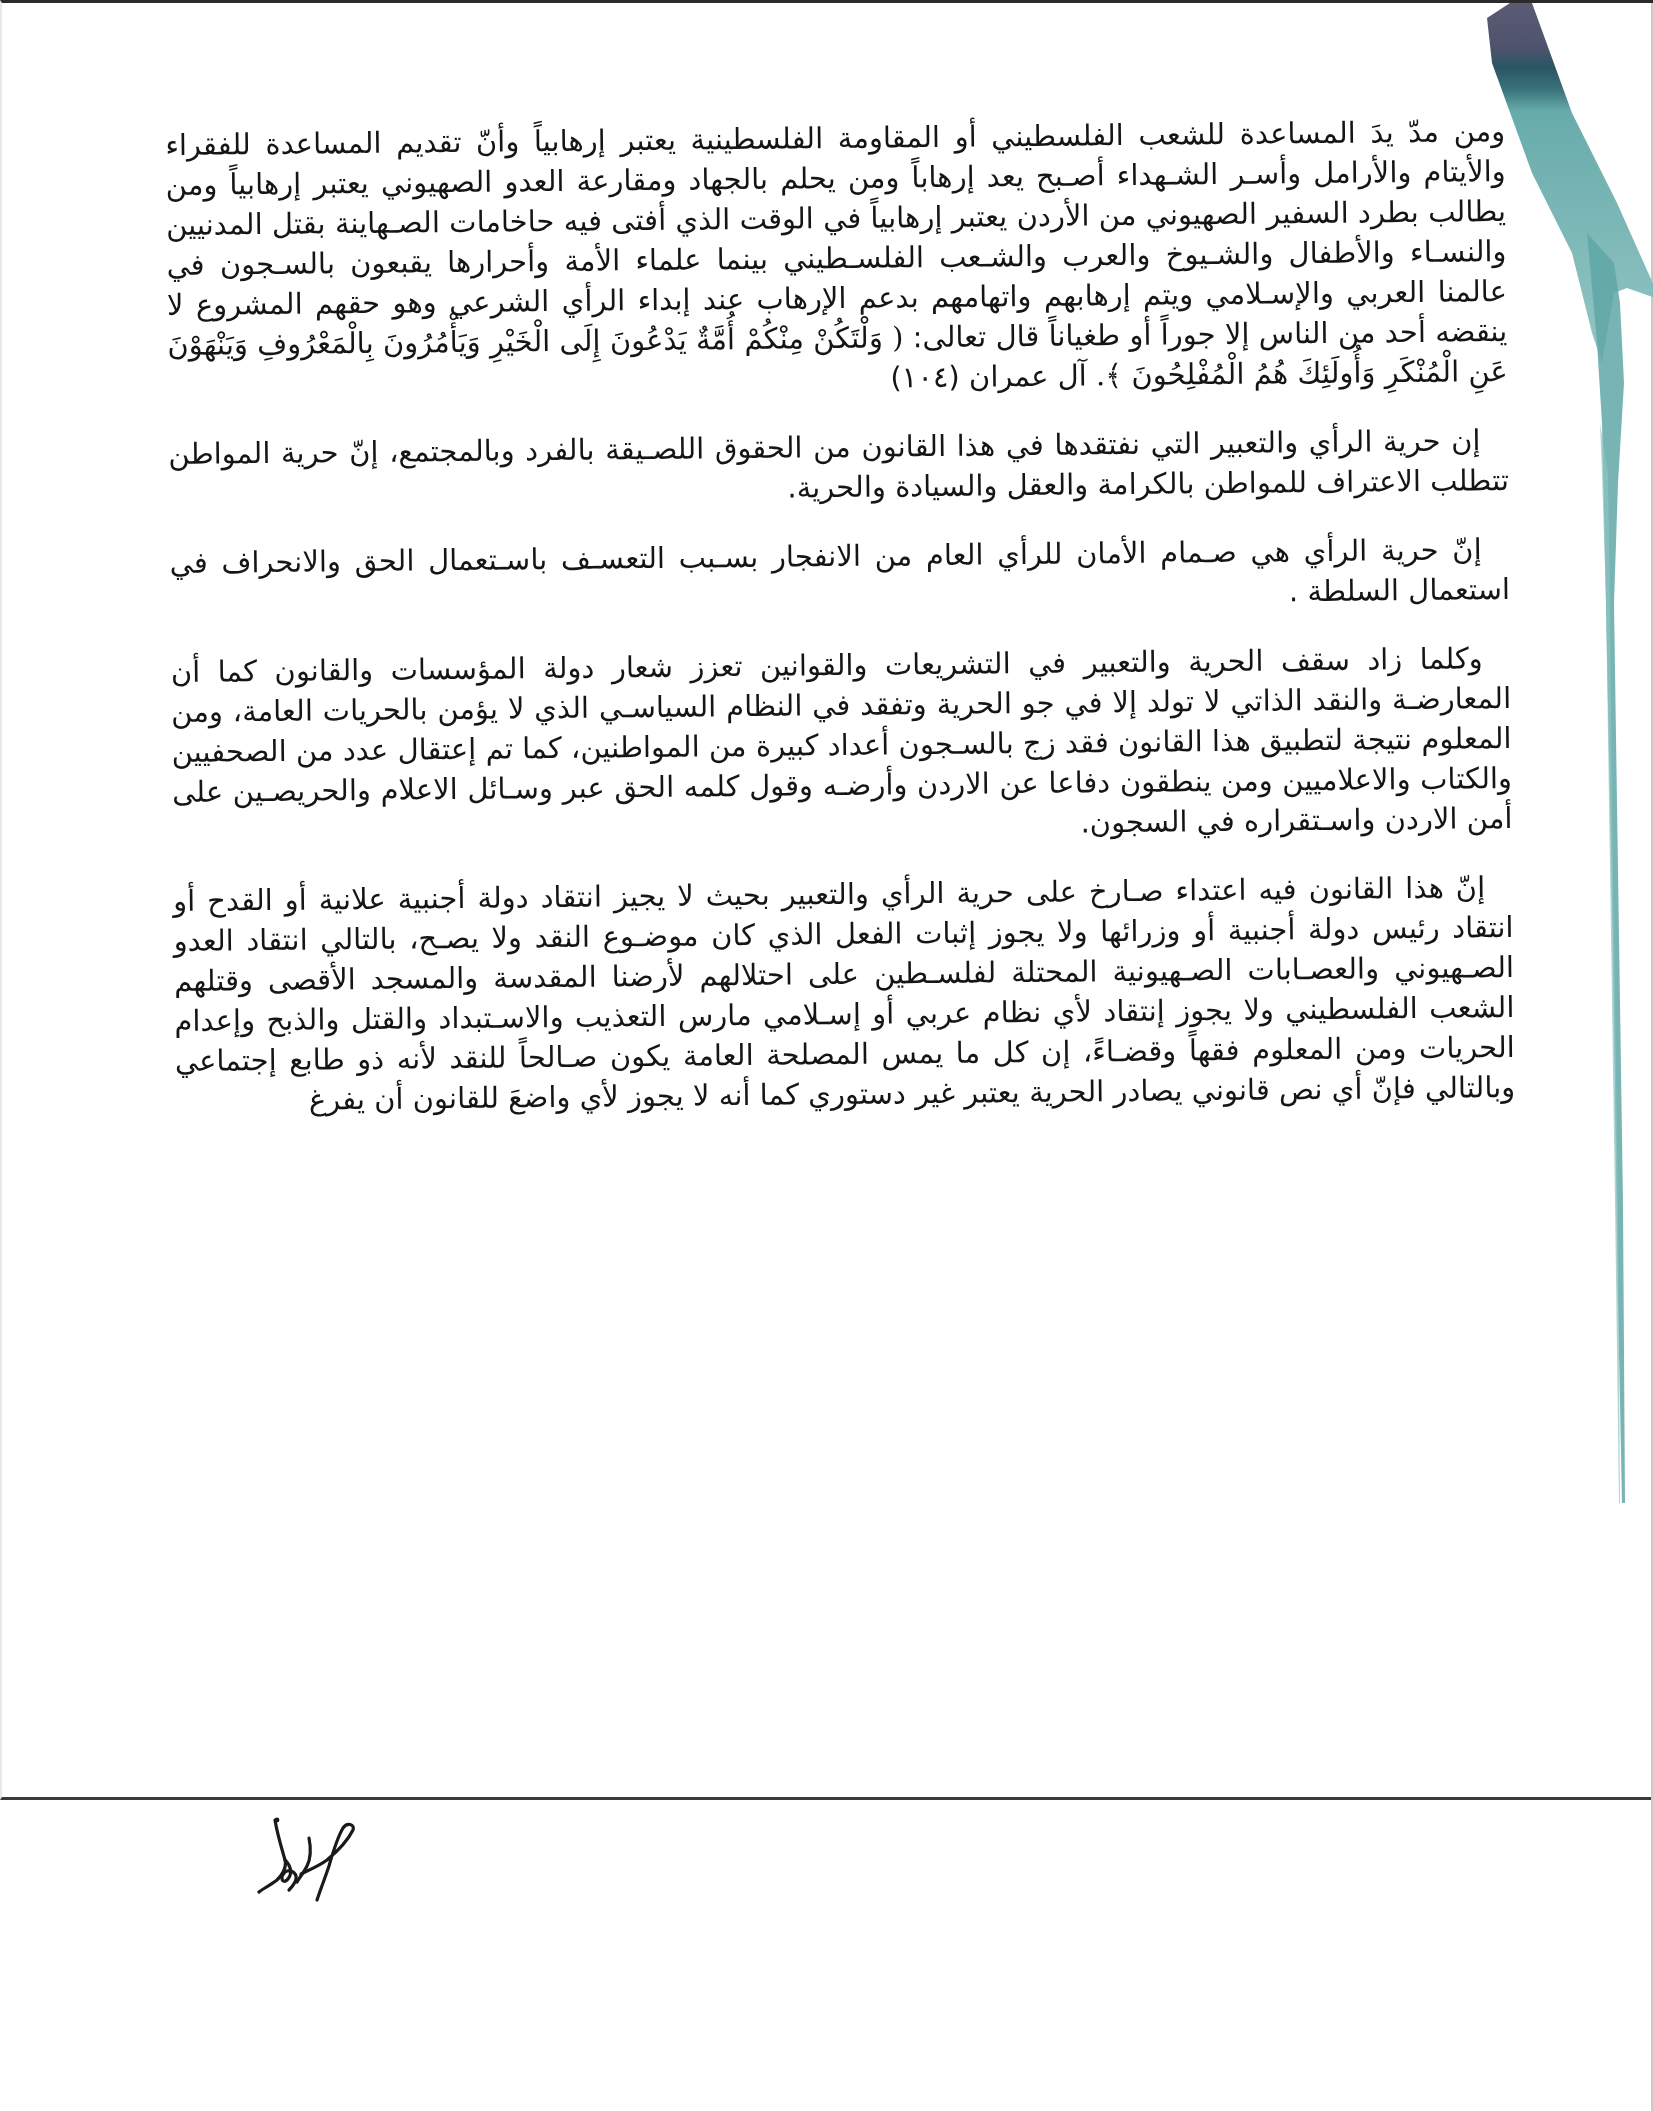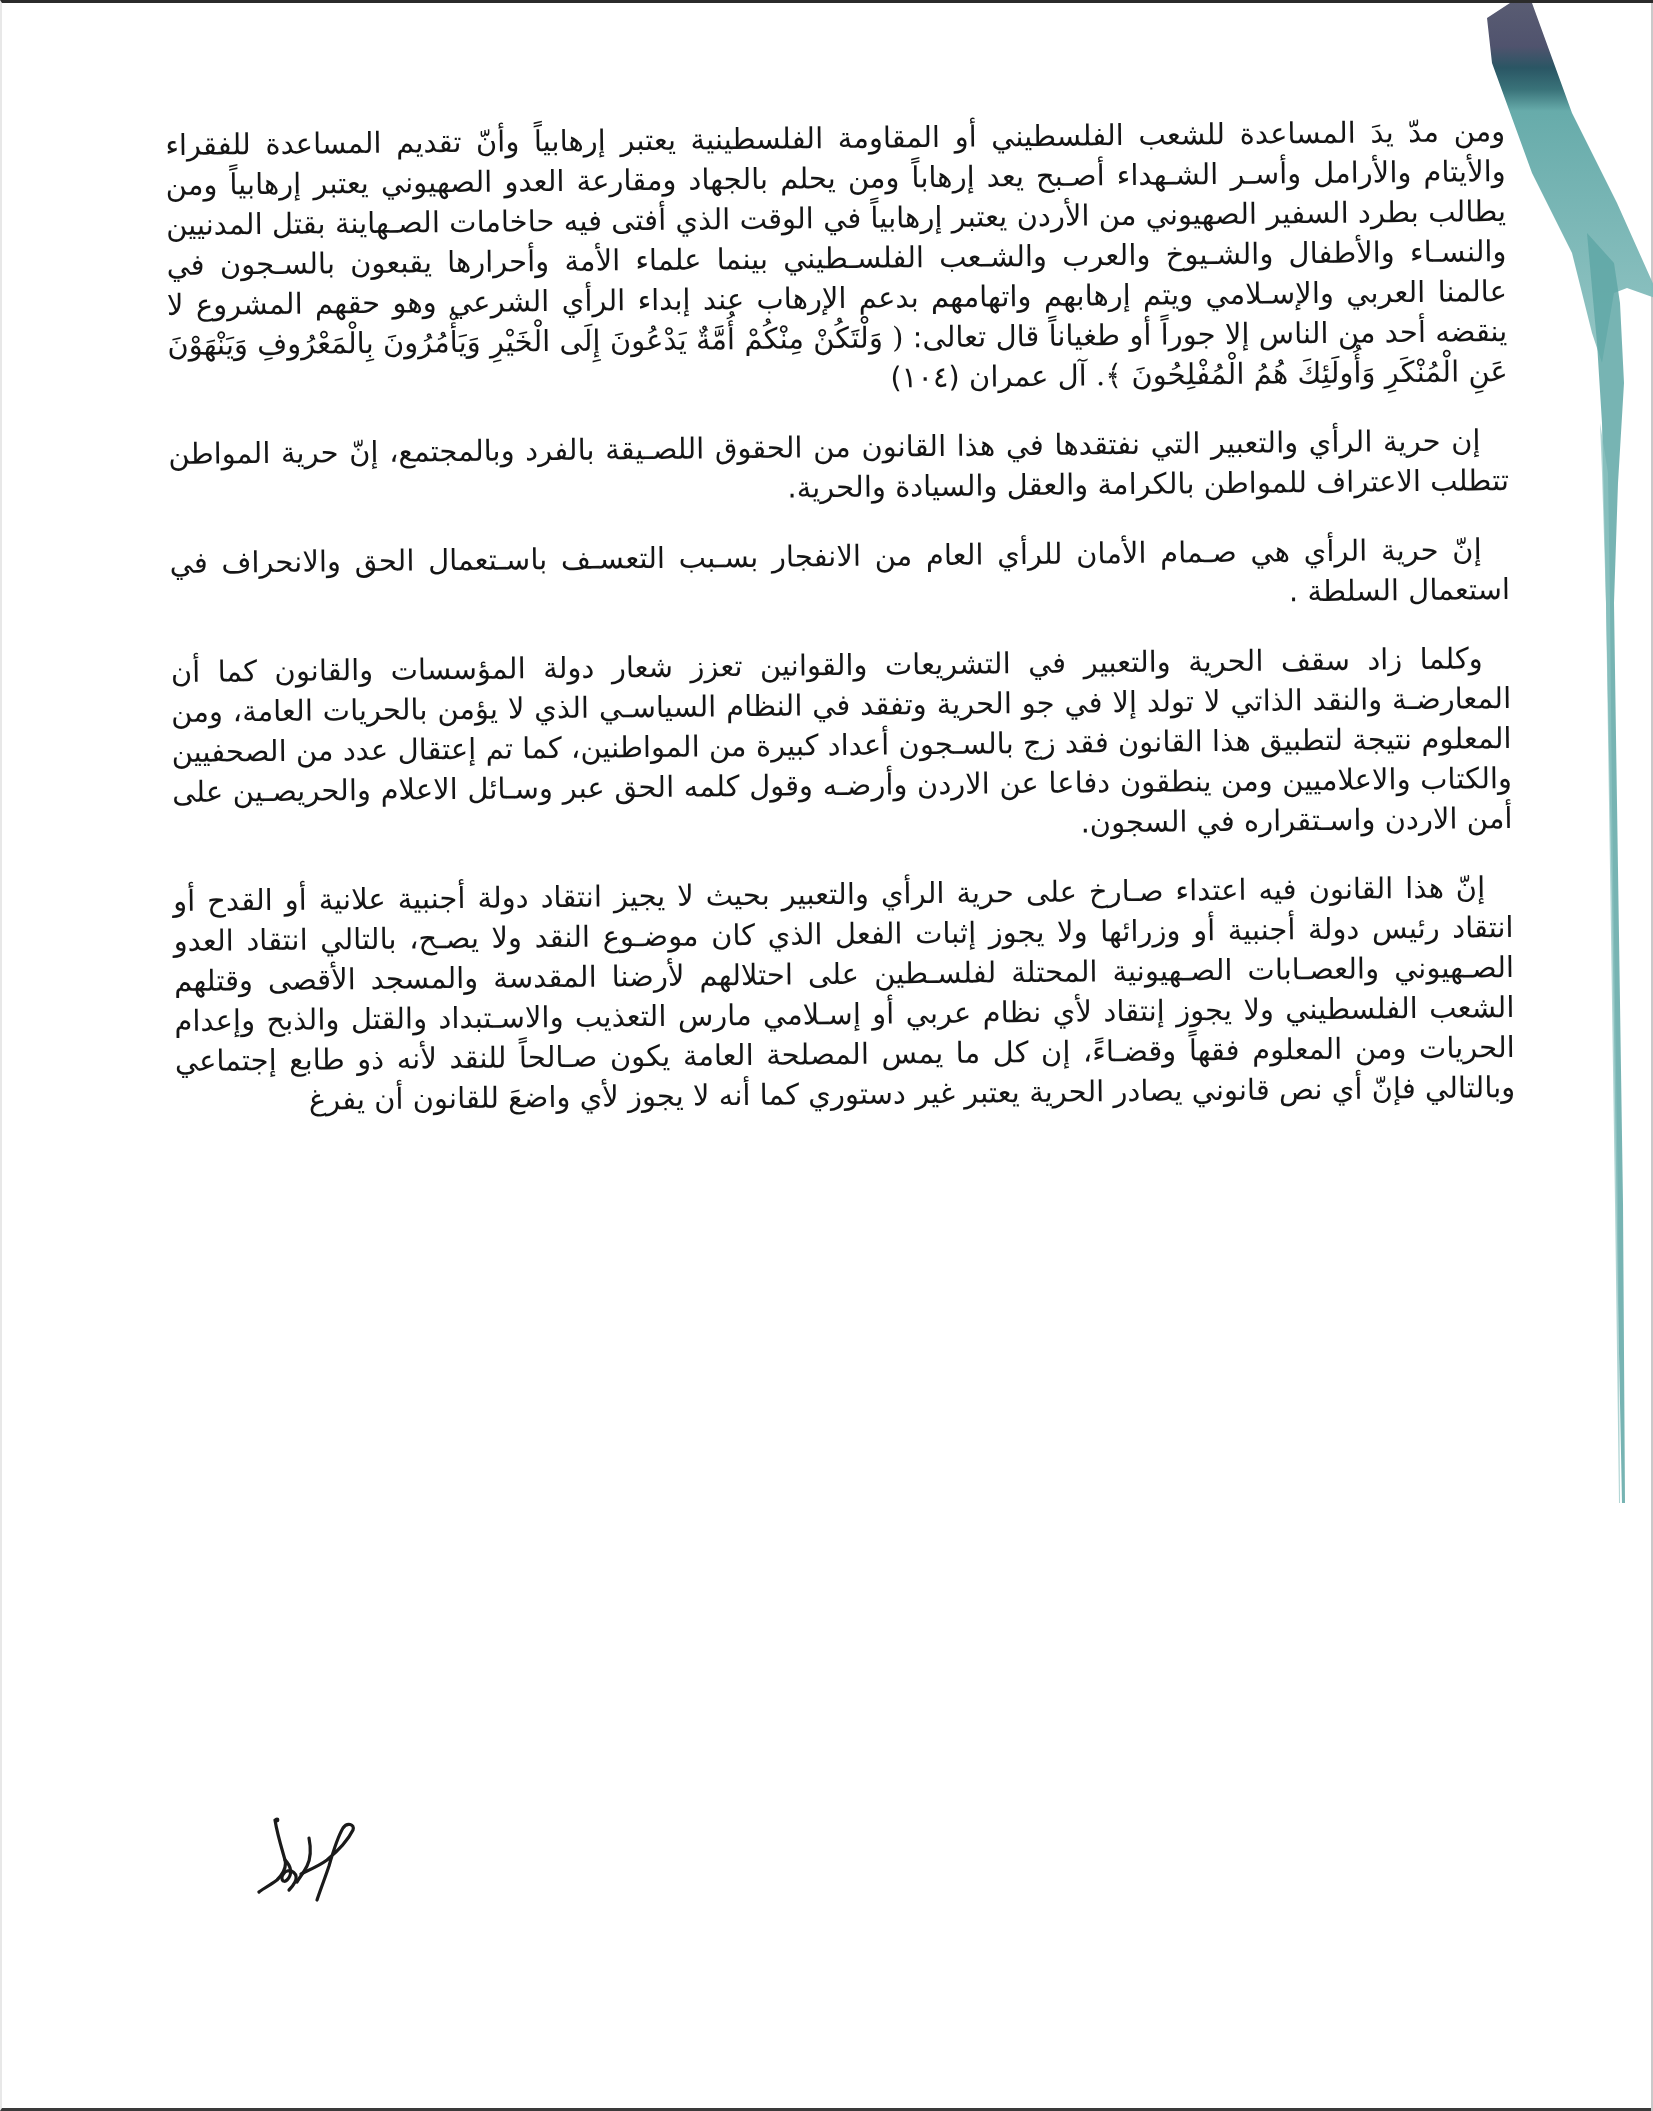--- a/index.html
+++ b/index.html
@@ -12,21 +12,21 @@
       height: 2111px;
       position: relative;
       overflow: hidden;
       font-family: "DejaVu Sans", sans-serif;
     }
     .page {
       position: absolute;
       left: 0;
       top: 0;
       width: 1653px;
-      height: 2111px;
+      height: 1800px;
       background: #ffffff;
       border-top: 3px solid #2b2b2b;
       border-bottom: 3px solid #3a3a3a;
       border-left: 2px solid #e8e8e8;
       box-sizing: border-box;
     }
     .edge-right {
       position: absolute;
       right: 0;
       top: 0;

